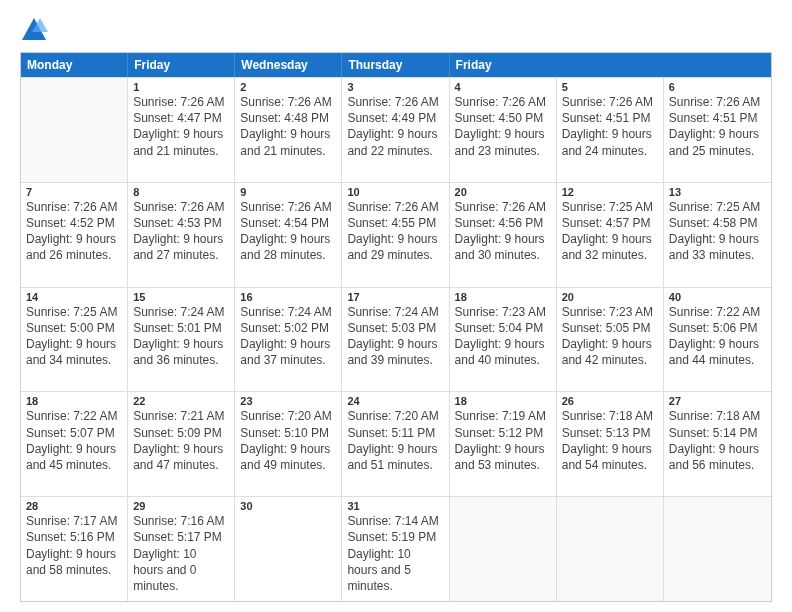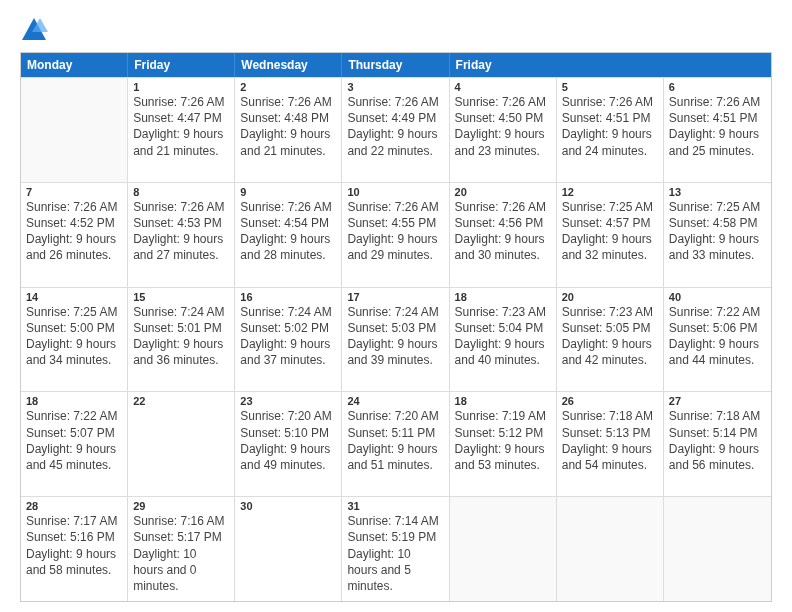--- a/index.html
+++ b/index.html
@@ -230,20 +230,21 @@
             <div class="day-info">Sunrise: 7:22 AM<br>Sunset: 5:06 PM<br>Daylight: 9 hours and 44 minutes.</div>
           </div>
         </div>
         <div class="cal-row">
           <div class="cal-cell">
             <span class="day-num">18</span>
             <div class="day-info">Sunrise: 7:22 AM<br>Sunset: 5:07 PM<br>Daylight: 9 hours and 45 minutes.</div>
           </div>
           <div class="cal-cell">
             <span class="day-num">22</span>
+            <div class="day-info">Sunrise: 7:21 AM<br>Sunset: 5:09 PM<br>Daylight: 9 hours and 47 minutes.</div>
           </div>
           <div class="cal-cell">
             <span class="day-num">23</span>
             <div class="day-info">Sunrise: 7:20 AM<br>Sunset: 5:10 PM<br>Daylight: 9 hours and 49 minutes.</div>
           </div>
           <div class="cal-cell">
             <span class="day-num">24</span>
             <div class="day-info">Sunrise: 7:20 AM<br>Sunset: 5:11 PM<br>Daylight: 9 hours and 51 minutes.</div>
           </div>
           <div class="cal-cell">

